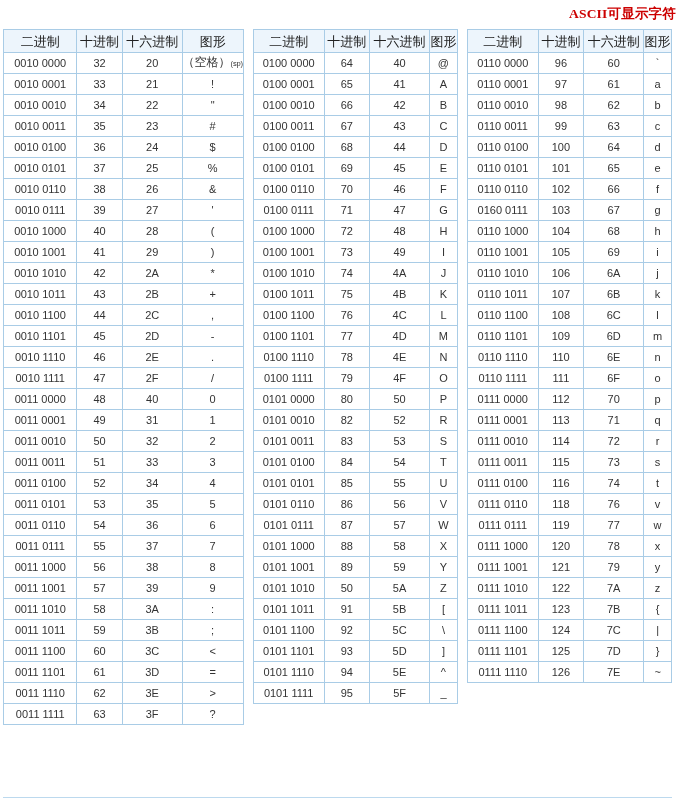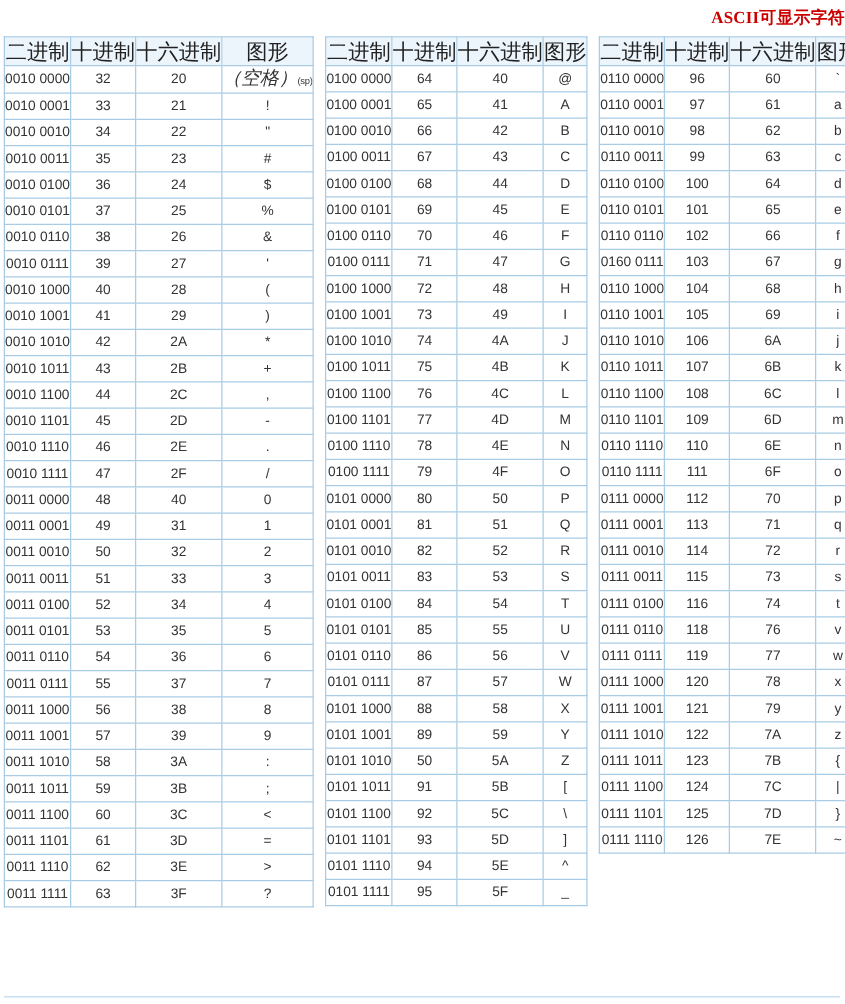--- a/index.html
+++ b/index.html
@@ -47,21 +47,21 @@
     padding: 0;
     white-space: nowrap;
     overflow: hidden;
   }
   table.ascii-table th {
     background: #edf5fc;
     font-weight: normal;
     color: #222222;
     height: 22px;
     line-height: 21px;
-    font-size: 17px;
+    font-size: 13px;
   }
   
   .t1 .col-bin  { width: 80px; }
   .t1 .col-dec  { width: 47px; }
   .t1 .col-hex  { width: 62px; }
   .t1 .col-gly  { width: 53px; }
   
   .t2 .col-bin, .t3 .col-bin { width: 76px; }
   .t2 .col-dec, .t3 .col-dec { width: 47px; }
   .t2 .col-hex, .t3 .col-hex { width: 62px; }
@@ -70,22 +70,21 @@
   td.glyph-cell {
     font-family: "Liberation Sans", "DejaVu Sans", sans-serif;
   }
   td.glyph-cell .sp-note {
     font-size: 7.5px;
     vertical-align: baseline;
     letter-spacing: -0.2px;
     text-align: right;
   }
   td.glyph-cell .sp-main {
-    font-size: 15px;
-    font-style: italic;
+    font-size: 12px;
   }
   #bottom-rule {
     position: absolute;
     left: 3px;
     top: 797px;
     width: 669px;
     height: 0;
     border-top: 1px solid #bcd9ee;
   }
 </style>
@@ -417,26 +416,20 @@
           <td>4F</td>
           <td class="glyph-cell">O</td>
         </tr>
         <tr>
           <td>0101 0000</td>
           <td>80</td>
           <td>50</td>
           <td class="glyph-cell">P</td>
         </tr>
         <tr>
-          <td>0101 0001</td>
-          <td>81</td>
-          <td>51</td>
-          <td class="glyph-cell">Q</td>
-        </tr>
-        <tr>
           <td>0101 0010</td>
           <td>82</td>
           <td>52</td>
           <td class="glyph-cell">R</td>
         </tr>
         <tr>
           <td>0101 0011</td>
           <td>83</td>
           <td>53</td>
           <td class="glyph-cell">S</td>

